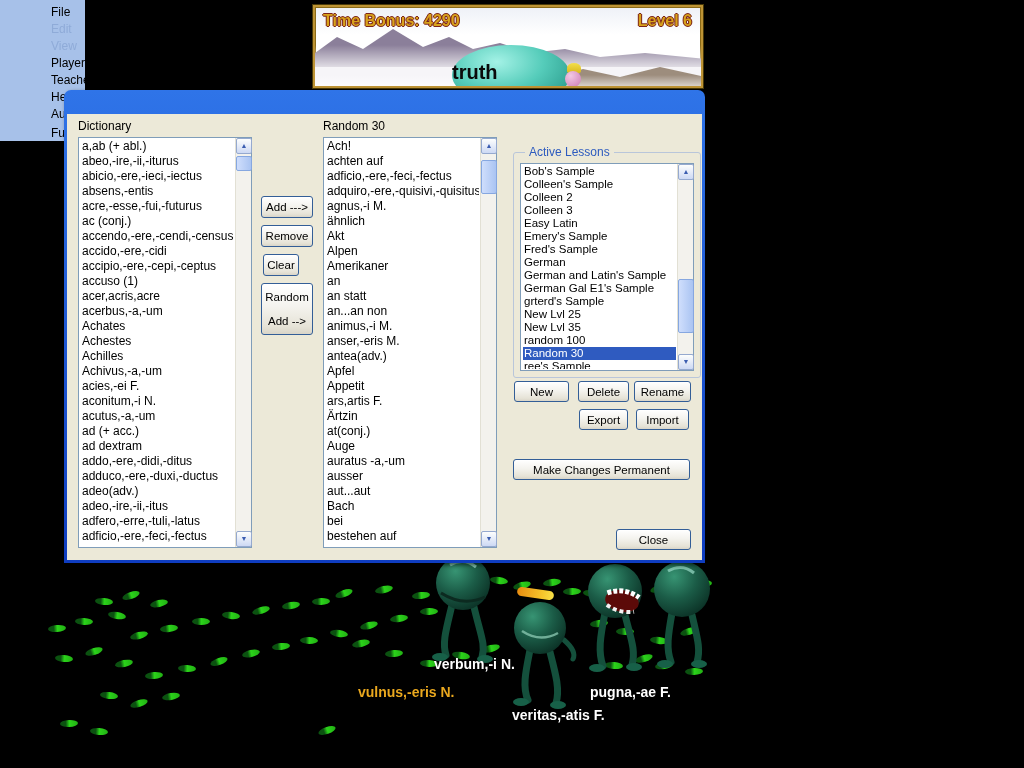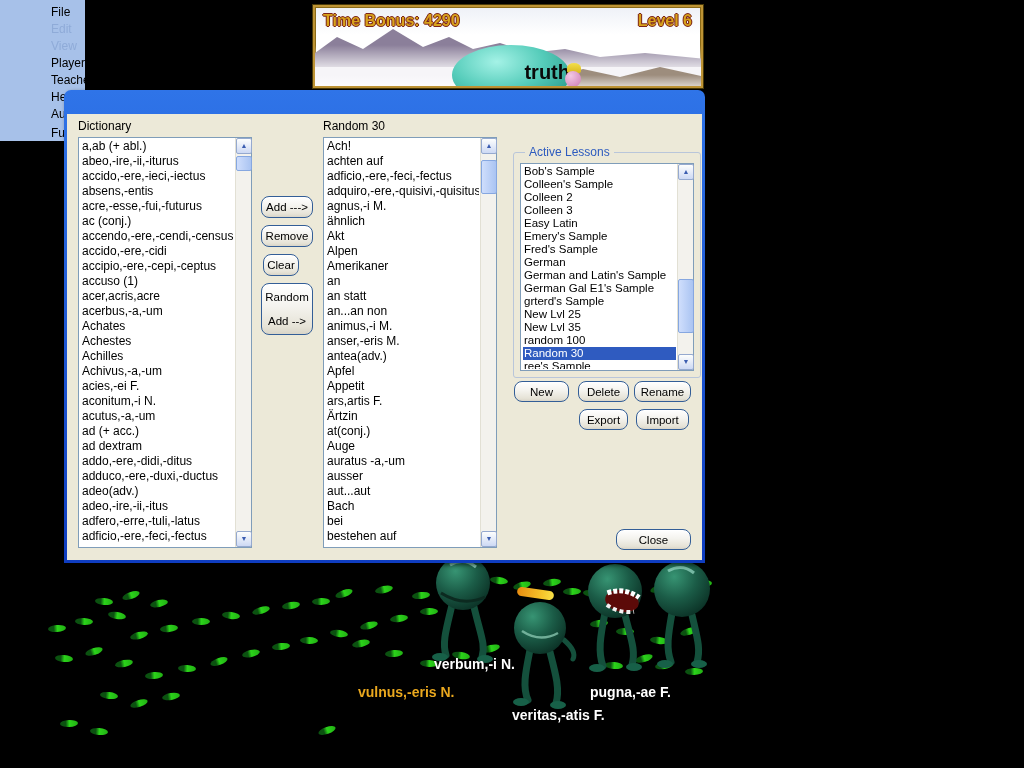--- a/index.html
+++ b/index.html
@@ -25,21 +25,21 @@
               z-index:6; white-space:nowrap; }
   .hdr-time { left:8px; }
   .hdr-level { right:9px; }
   .hdr-score { position:absolute; left:50%; top:8px; transform:translateX(-50%);
                font-size:62px; font-weight:bold; letter-spacing:3px; color:#e41414;
                text-shadow:2px 2px 0 #8e0d0d, -2px -2px 0 #8e0d0d, 2px -2px 0 #8e0d0d, -2px 2px 0 #8e0d0d;
                z-index:7; line-height:62px; }
   .truth-blob { position:absolute; left:137px; top:38px; width:118px; height:60px;
                 border-radius:50%; z-index:5;
                 background:radial-gradient(ellipse at 38% 28%, #a4f2e6 0%, #55ccba 45%, #2b9c8d 85%, #1f7f73 100%); }
-  .truth-word { position:absolute; width:100%; text-align:right; top:16px;
+  .truth-word { position:absolute; width:100%; text-align:left; top:16px;
                 font-size:20px; font-weight:bold; color:#0a0a0a; }
   .egg-critter { position:absolute; left:248px; top:56px; width:20px; height:24px; z-index:6; }
   .egg-body { position:absolute; left:2px; top:8px; width:16px; height:16px; border-radius:50%;
               background:radial-gradient(circle at 35% 30%, #f2c8e4, #d892c2 70%, #b96fa6); }
   .egg-hat { position:absolute; left:4px; top:0; width:14px; height:10px;
              border-radius:50% 50% 20% 20%; background:linear-gradient(180deg,#f2df4a,#d9b81e); }
 
   
   .dialog { position:absolute; left:64px; top:90px; width:641px; height:473px; z-index:4;
             background:linear-gradient(180deg,#2f74e8,#0f3dc0);
@@ -73,21 +73,21 @@
   .dict-sb .sb-thumb { top:18px; height:15px; }
   .rand-sb .sb-thumb { top:22px; height:34px; }
   .act-sb  .sb-thumb { top:115px; height:54px; }
 
   .groupbox { position:absolute; border:1px solid #b9c6da; border-radius:3px; }
   .group-label { position:absolute; top:-8px; left:11px; background:#ece9d8; padding:0 4px;
                  font-size:12px; color:#2d5bbf; }
 
   .xp-btn { position:absolute; font-family:"Liberation Sans",sans-serif; font-size:11.5px; color:#000;
             background:linear-gradient(180deg,#ffffff 0%,#f4f3ee 45%,#e6e3d7 85%,#d9d5c8 100%);
-            border:1px solid #335e97; border-radius:8px; text-align:center;
+            border:1px solid #335e97; border-radius:3px; text-align:center;
             display:flex; align-items:center; justify-content:center; cursor:default;
             box-shadow:inset 0 1px 0 #fff; }
   .xp-btn.two-line { flex-direction:column; justify-content:space-between; padding:7px 0; }
 
   
   .game-layer { position:absolute; left:0; top:0; width:1024px; height:768px; z-index:1; }
   .critter { position:absolute; width:18px; height:7px; border-radius:50%;
              background:linear-gradient(90deg,#0b5210 0%,#0b5210 32%,#2bd31a 52%,#22b014 100%); }
   .game-word { position:absolute; font-size:14px; font-weight:bold; white-space:nowrap;
                text-shadow:1px 1px 1px #000; }
@@ -257,21 +257,21 @@
   </div>
 
 <div class="dialog">
   <div class="dialog-body">
 
     <div class="fld-label" style="left:11px; top:5px;">Dictionary</div>
     <div class="listbox" style="left:11px; top:23px; width:174px; height:411px;">
       <div class="list-items">
           <div class="lb-row">a,ab (+ abl.)</div>
           <div class="lb-row">abeo,-ire,-ii,-iturus</div>
-          <div class="lb-row">accido,-ere,-ieci,-iectus</div>
+          <div class="lb-row">abicio,-ere,-ieci,-iectus</div>
           <div class="lb-row">absens,-entis</div>
           <div class="lb-row">acre,-esse,-fui,-futurus</div>
           <div class="lb-row">ac (conj.)</div>
           <div class="lb-row">accendo,-ere,-cendi,-census</div>
           <div class="lb-row">accido,-ere,-cidi</div>
           <div class="lb-row">accipio,-ere,-cepi,-ceptus</div>
           <div class="lb-row">accuso (1)</div>
           <div class="lb-row">acer,acris,acre</div>
           <div class="lb-row">acerbus,-a,-um</div>
           <div class="lb-row">Achates</div>
@@ -370,15 +370,16 @@
           <div class="sb-btn down">▼</div>
         </div>
       </div>
     </div>
 
     <button class="xp-btn" style="left:447px; top:267px; width:55px; height:21px;">New</button>
     <button class="xp-btn" style="left:511px; top:267px; width:51px; height:21px;">Delete</button>
     <button class="xp-btn" style="left:567px; top:267px; width:57px; height:21px;">Rename</button>
     <button class="xp-btn" style="left:512px; top:295px; width:49px; height:21px;">Export</button>
     <button class="xp-btn" style="left:569px; top:295px; width:53px; height:21px;">Import</button>
+    <button class="xp-btn" style="left:446px; top:345px; width:177px; height:21px;">Make Changes Permanent</button>
     <button class="xp-btn" style="left:549px; top:415px; width:75px; height:21px;">Close</button>
   </div>
 </div>
 
 </body></html>

